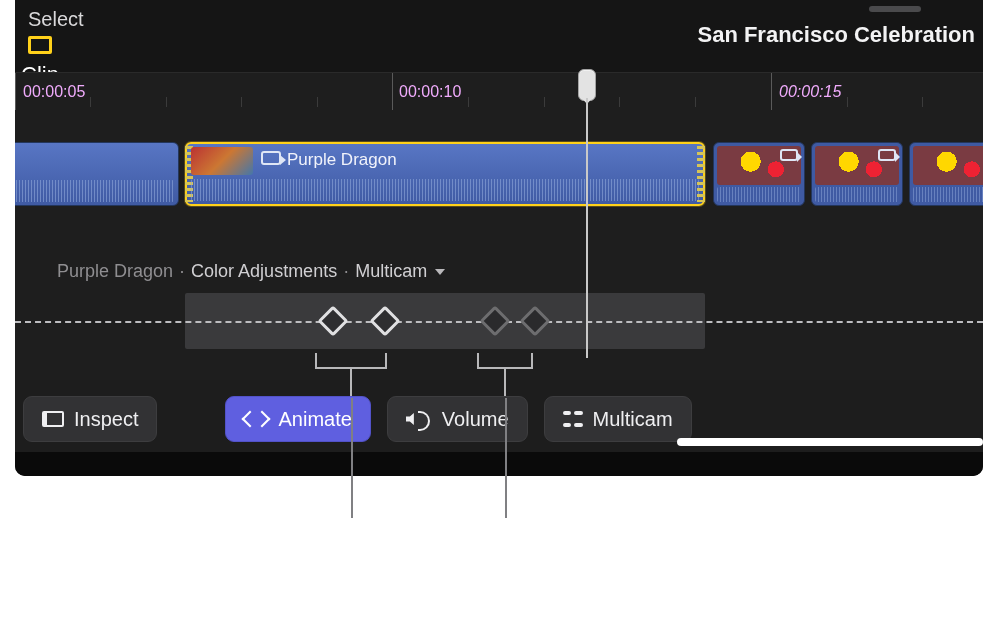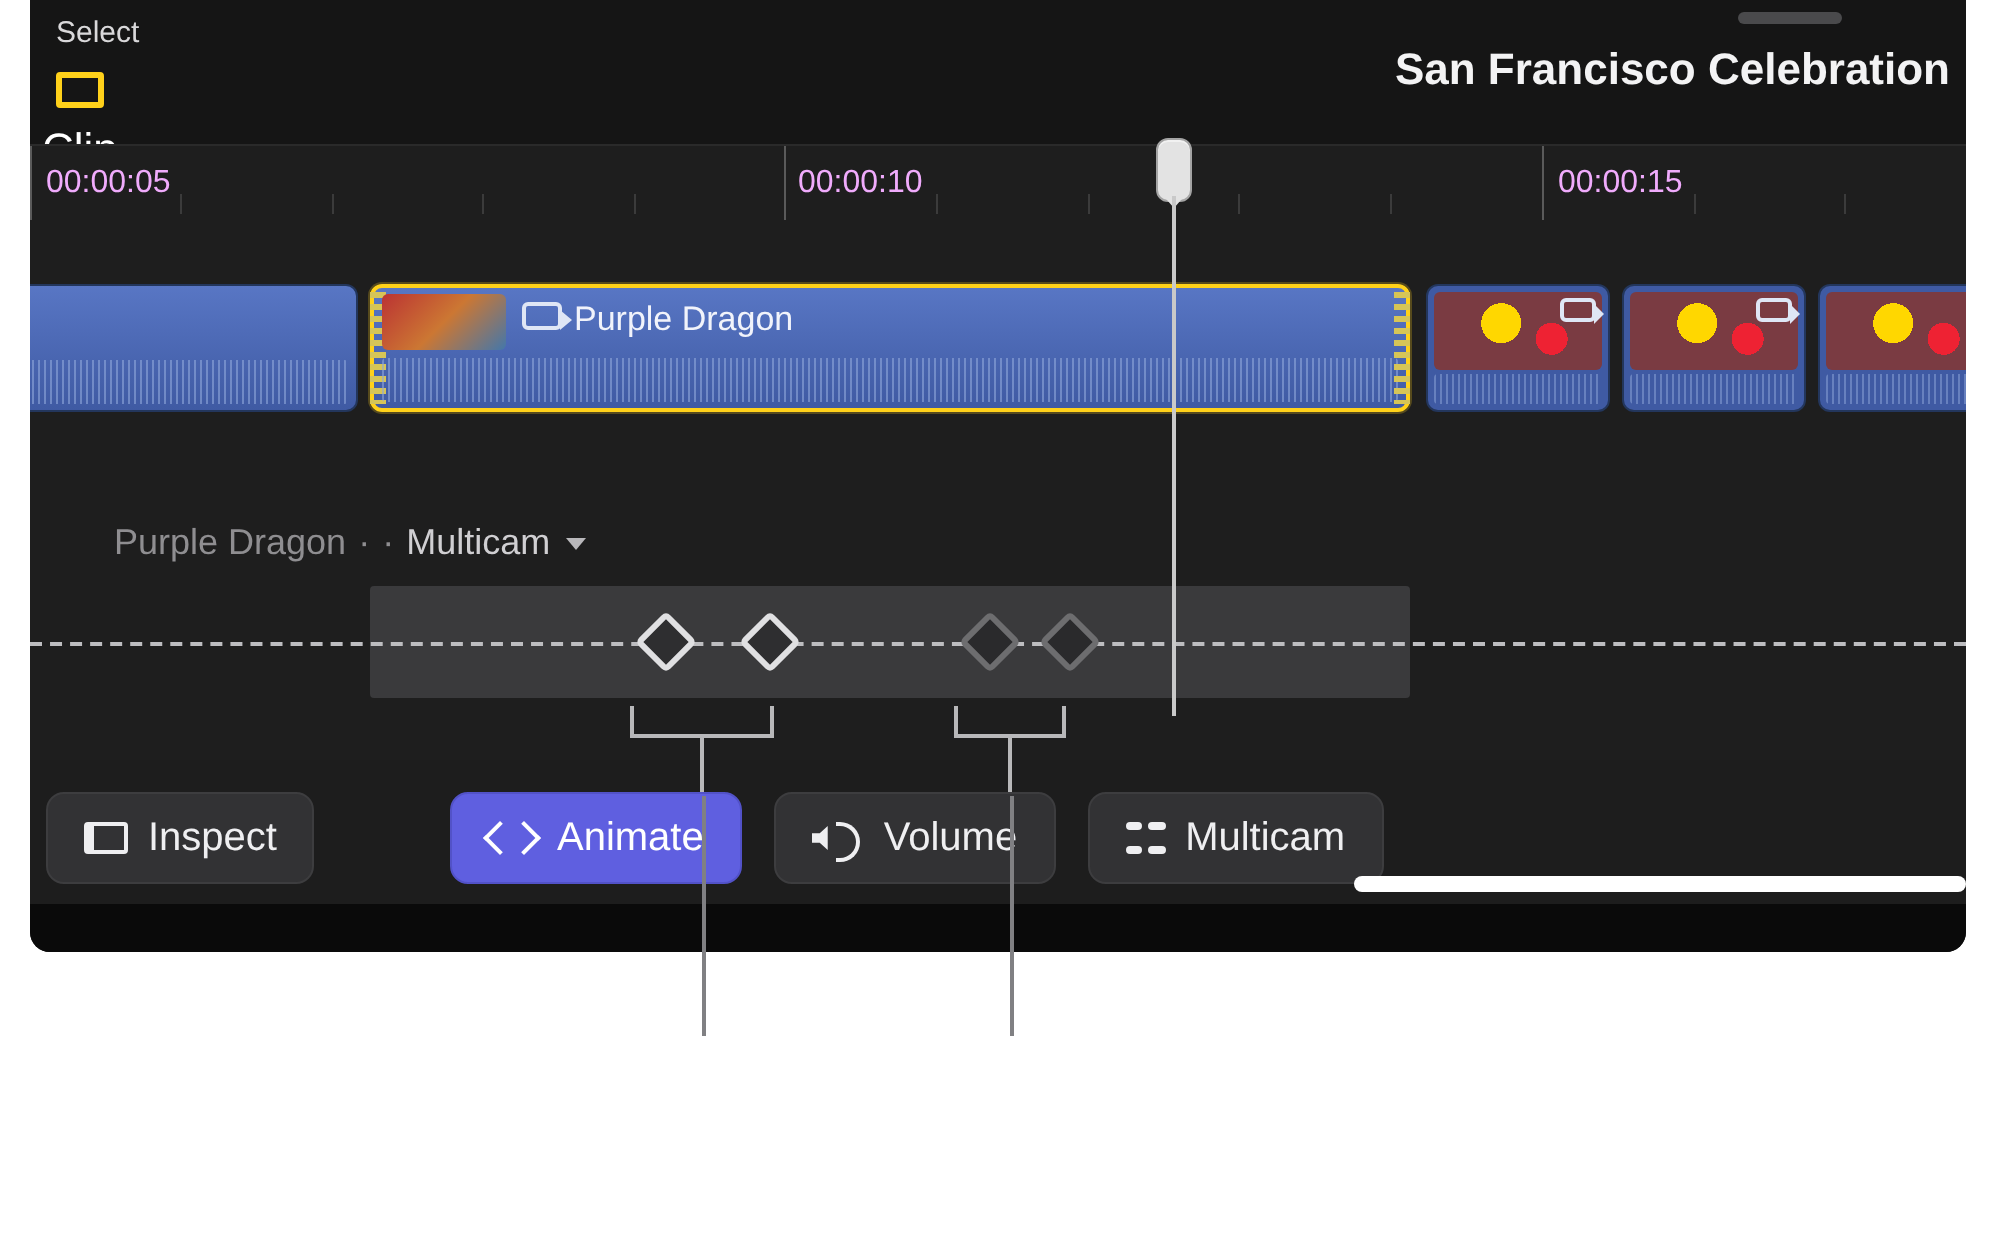--- a/index.html
+++ b/index.html
@@ -1,21 +1,21 @@
 <!DOCTYPE html>
 <html><head>
 <meta charset="utf-8">
 <style>
   * { box-sizing: border-box; margin: 0; padding: 0; }
   html, body { background: #fff; font-family: -apple-system, "SF Pro Text", "Helvetica Neue", Arial, sans-serif; }
   .wrap { width: 998px; height: 618px; position: relative; }
   .app { position: absolute; left: 15px; top: 0; width: 968px; height: 476px; background: #1d1d1d; border-bottom-left-radius: 10px; border-bottom-right-radius: 10px; overflow: hidden; color: #e8e7ea; }
   
   .header { position: relative; height: 72px; background: #151515; }
-  .select-label { position: absolute; left: 13px; top: 8px; font-size: 15px; color: #d9d8da; }
+  .select-label { position: absolute; left: 13px; top: 8px; font-size: 20px; color: #d9d8da; }
   .mode-row { position: absolute; left: 6px; top: 36px; display: flex; align-items: center; gap: 8px; flex-direction: column; }
   .clip-icon { width: 24px; height: 18px; border-radius: 2px; border: 3px solid #ffd11a; display: inline-block; }
   .mode-text { font-size: 22px; color: #fff; }
   .updown { width: 14px; height: 18px; position: relative; }
   .updown::before, .updown::after { content: ""; position: absolute; left: 2px; width: 0; height: 0; border-left: 5px solid transparent; border-right: 5px solid transparent; }
   .updown::before { top: 0; border-bottom: 5px solid #b9b8bb; }
   .updown::after  { bottom: 0; border-top: 5px solid #b9b8bb; }
   .grabber { position: absolute; right: 62px; top: 6px; width: 52px; height: 6px; border-radius: 3px; background: #4a4a4c; }
   .title { position: absolute; right: 8px; top: 22px; font-size: 22px; font-weight: 700; color: #f3f3f4; }
 
@@ -97,21 +97,21 @@
       <div class="grabber"></div>
       <div class="title">San Francisco Celebration</div>
     </div>
 
     <div class="ruler">
       <div class="tick-major" style="left:0px;"></div>
       <div class="tick-label" style="left:8px;">00:00:05</div>
       <div class="tick-major" style="left:377px;"></div>
       <div class="tick-label" style="left:384px;">00:00:10</div>
       <div class="tick-major" style="left:756px;"></div>
-      <div class="tick-label" style="left:764px;">00:00:15</div>
+      <div class="tick-label" style="left:764px;font-style:italic;">00:00:15</div>
 
       <div class="tick-minor" style="left:75px;"></div>
         <div class="tick-minor" style="left:151px;"></div>
         <div class="tick-minor" style="left:226px;"></div>
         <div class="tick-minor" style="left:302px;"></div>
       <div class="tick-minor" style="left:453px;"></div>
         <div class="tick-minor" style="left:529px;"></div>
         <div class="tick-minor" style="left:604px;"></div>
         <div class="tick-minor" style="left:680px;"></div>
       <div class="tick-minor" style="left:832px;"></div>
@@ -148,20 +148,21 @@
       <div class="miniclip" style="left:894px; width:92px;">
         <div class="mthumb"></div>
           <div class="wave"></div>
       </div>
     </div>
 
     <div class="crumb-lane">
       <div class="crumb">
         <span class="dim">Purple Dragon</span>
         <span class="sep">·</span>
+        <span>Color Adjustments</span>
         <span class="sep">·</span>
         <span>Multicam</span>
         <span class="chev"></span>
       </div>
       <div class="kf-strip">
         <div class="dashrow"></div>
         <div class="kf" style="left:148px;"></div>
         <div class="kf" style="left:200px;"></div>
         <div class="kf dimd" style="left:310px;"></div>
         <div class="kf dimd" style="left:350px;"></div>

